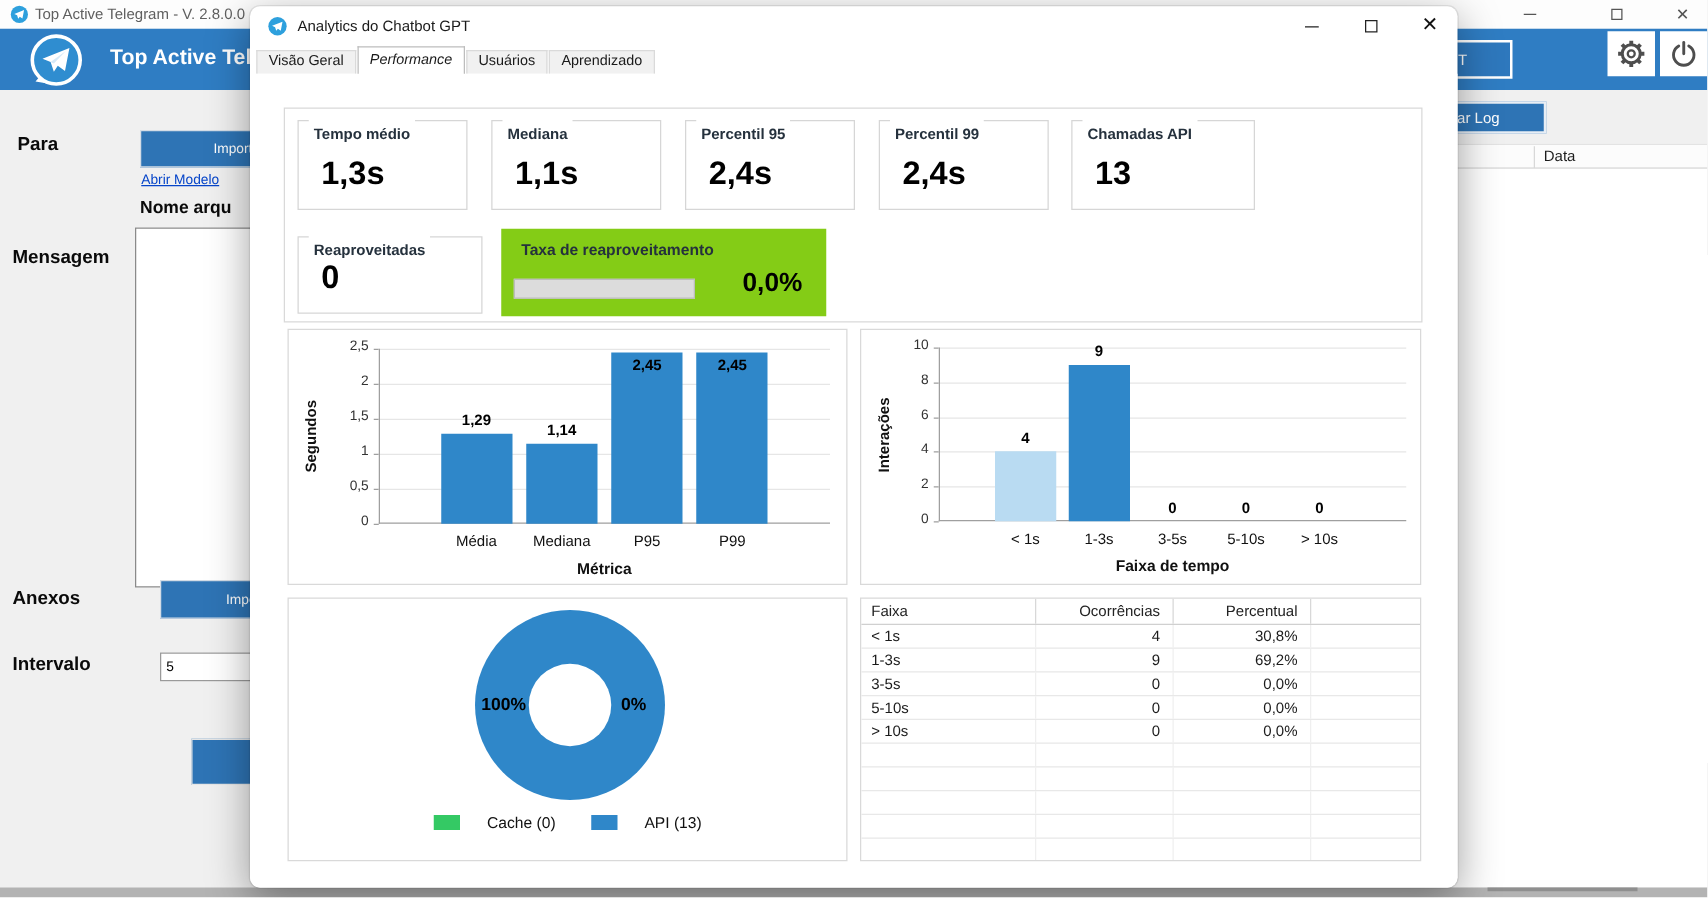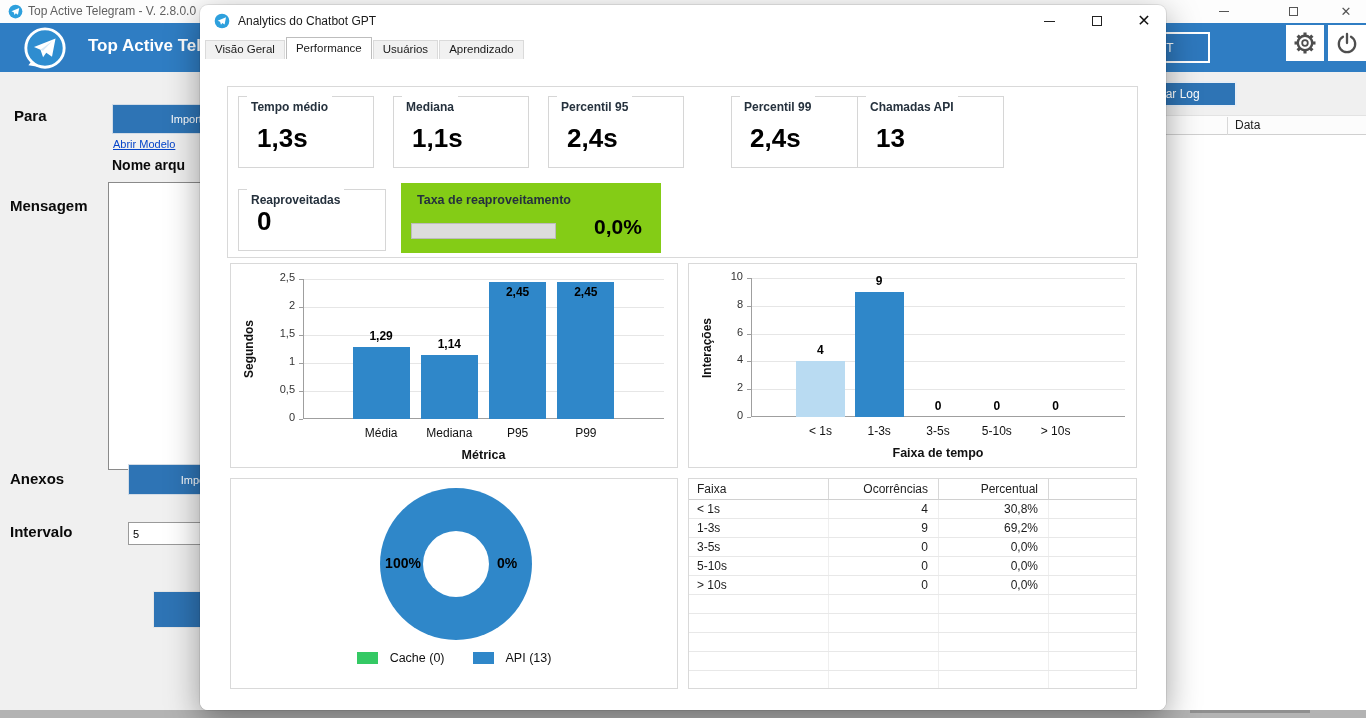--- a/index.html
+++ b/index.html
@@ -37,34 +37,34 @@
   
   .dialog { position:absolute; left:200px; top:5px; width:966px; height:705px; background:#ffffff; border-radius:8px; box-shadow:0 10px 34px rgba(0,0,0,0.38), 0 0 0 1px rgba(0,0,0,0.08); }
   .dlg-titlebar { position:absolute; left:0; top:0; width:100%; height:32px; }
   .dlg-title { position:absolute; left:38px; top:9px; font-size:12px; color:#1a1a1a; white-space:nowrap; }
   .dlg-ctrl { position:absolute; top:4px; width:34px; height:24px; display:flex; align-items:center; justify-content:center; }
   .dlg-ctrl .glyph-min { background:#222; width:11px; }
   .dlg-ctrl .glyph-max { border-color:#222; width:10px; height:10px; }
   .dlg-ctrl .glyph-close { color:#111; font-size:16px; }
   .dlg-tabs { position:absolute; left:5px; top:32px; height:22px; display:flex; align-items:flex-end; }
   .tab { height:19px; padding:2px 9px 0; font-size:11.5px; color:#1a1a1a; background:#f1f1f1; border:1px solid #dadada; border-bottom:none; margin-right:1px; white-space:nowrap;text-align:center; }
-  .tab.active { height:22px; padding-top:4px; background:#ffffff; border:1px solid #bdbdbd; border-bottom:none; position:relative; z-index:2; }
+  .tab.active { height:22px; padding-top:4px; background:#ffffff; border:1px solid #bdbdbd; border-bottom:none; position:relative; z-index:2;font-style:italic; }
   .dlg-content { position:absolute; left:0; top:54px; width:966px; height:651px; background:#ffffff; border-radius:0 0 8px 8px; }
 
   .panel { position:absolute; border:1px solid #d9d9d9; background:#ffffff; }
   .gbox { position:absolute; border:1px solid #d6d6d6; background:#ffffff; }
   .glabel { position:absolute; top:-9px; left:8px; background:#ffffff; padding:12px 4px; font-weight:700; font-size:12px; color:#25313d; white-space:nowrap; }
   .gval { position:absolute; left:18px; top:26px; font-size:26px; font-weight:700; color:#000; }
   .taxa-panel { position:absolute; background:#84cc16; }
   .taxa-label { position:absolute; left:16px; top:10px; font-size:12.5px; font-weight:700; color:#25313d; white-space:nowrap; }
   .progress-track { position:absolute; left:10px; top:40px; width:145px; height:16px; background:#dcdcdc; border:1px solid #bcbcbc; }
   .taxa-value { position:absolute; left:193px; top:32px; font-size:21px; font-weight:700; color:#000; }
 
   .legend { position:absolute; left:0; right:0; top:172px; display:flex; justify-content:center; gap:28px; }
-  .legend-item { display:flex; align-items:center; gap:12px; font-size:12.5px; color:#111; }
+  .legend-item { display:flex; align-items:center; gap:22px; font-size:12.5px; color:#111; }
   .swatch { width:21px; height:12px; display:inline-block; }
 
   .tbl-row { display:grid; grid-template-columns:140px 110px 110px 1fr; }
   .tbl-header { height:21px; border-bottom:1px solid #d0d0d0; }
   .tbl-header > div { font-size:12px; color:#222; padding-top:3px; border-right:1px solid #d8d8d8; }
   .tbl-header > div:last-child { border-right:none; }
   .tbl-data { height:19px; border-bottom:1px solid #e8e8e8; }
   .tbl-data > div { font-size:12px; color:#1b1b1b; line-height:18px; border-right:1px solid #efefef; }
   .tbl-data > div:last-child { border-right:none; }
   .cell-l { text-align:left; padding-left:8px; }
@@ -186,21 +186,21 @@
             <div class="gval">1,3s</div>
           </div>
           <div class="gbox" style="left: 165px; top: 9px; width: 136px; height: 72px;">
             <div class="glabel">Mediana</div>
             <div class="gval">1,1s</div>
           </div>
           <div class="gbox" style="left: 320px; top: 9px; width: 136px; height: 72px;">
             <div class="glabel">Percentil 95</div>
             <div class="gval">2,4s</div>
           </div>
-          <div class="gbox" style="left: 475px; top: 9px; width: 136px; height: 72px; margin-left: 28px;">
+          <div class="gbox" style="left: 475px; top: 9px; width: 136px; height: 72px;">
             <div class="glabel">Percentil 99</div>
             <div class="gval">2,4s</div>
           </div>
           <div class="gbox" style="left: 629px; top: 9px; width: 147px; height: 72px;">
             <div class="glabel">Chamadas API</div>
             <div class="gval">13</div>
           </div>
           <div class="gbox" style="left: 10px; top: 102px; width: 148px; height: 62px;">
             <div class="glabel">Reaproveitadas</div>
             <div class="gval" style="top: 16px;">0</div>

